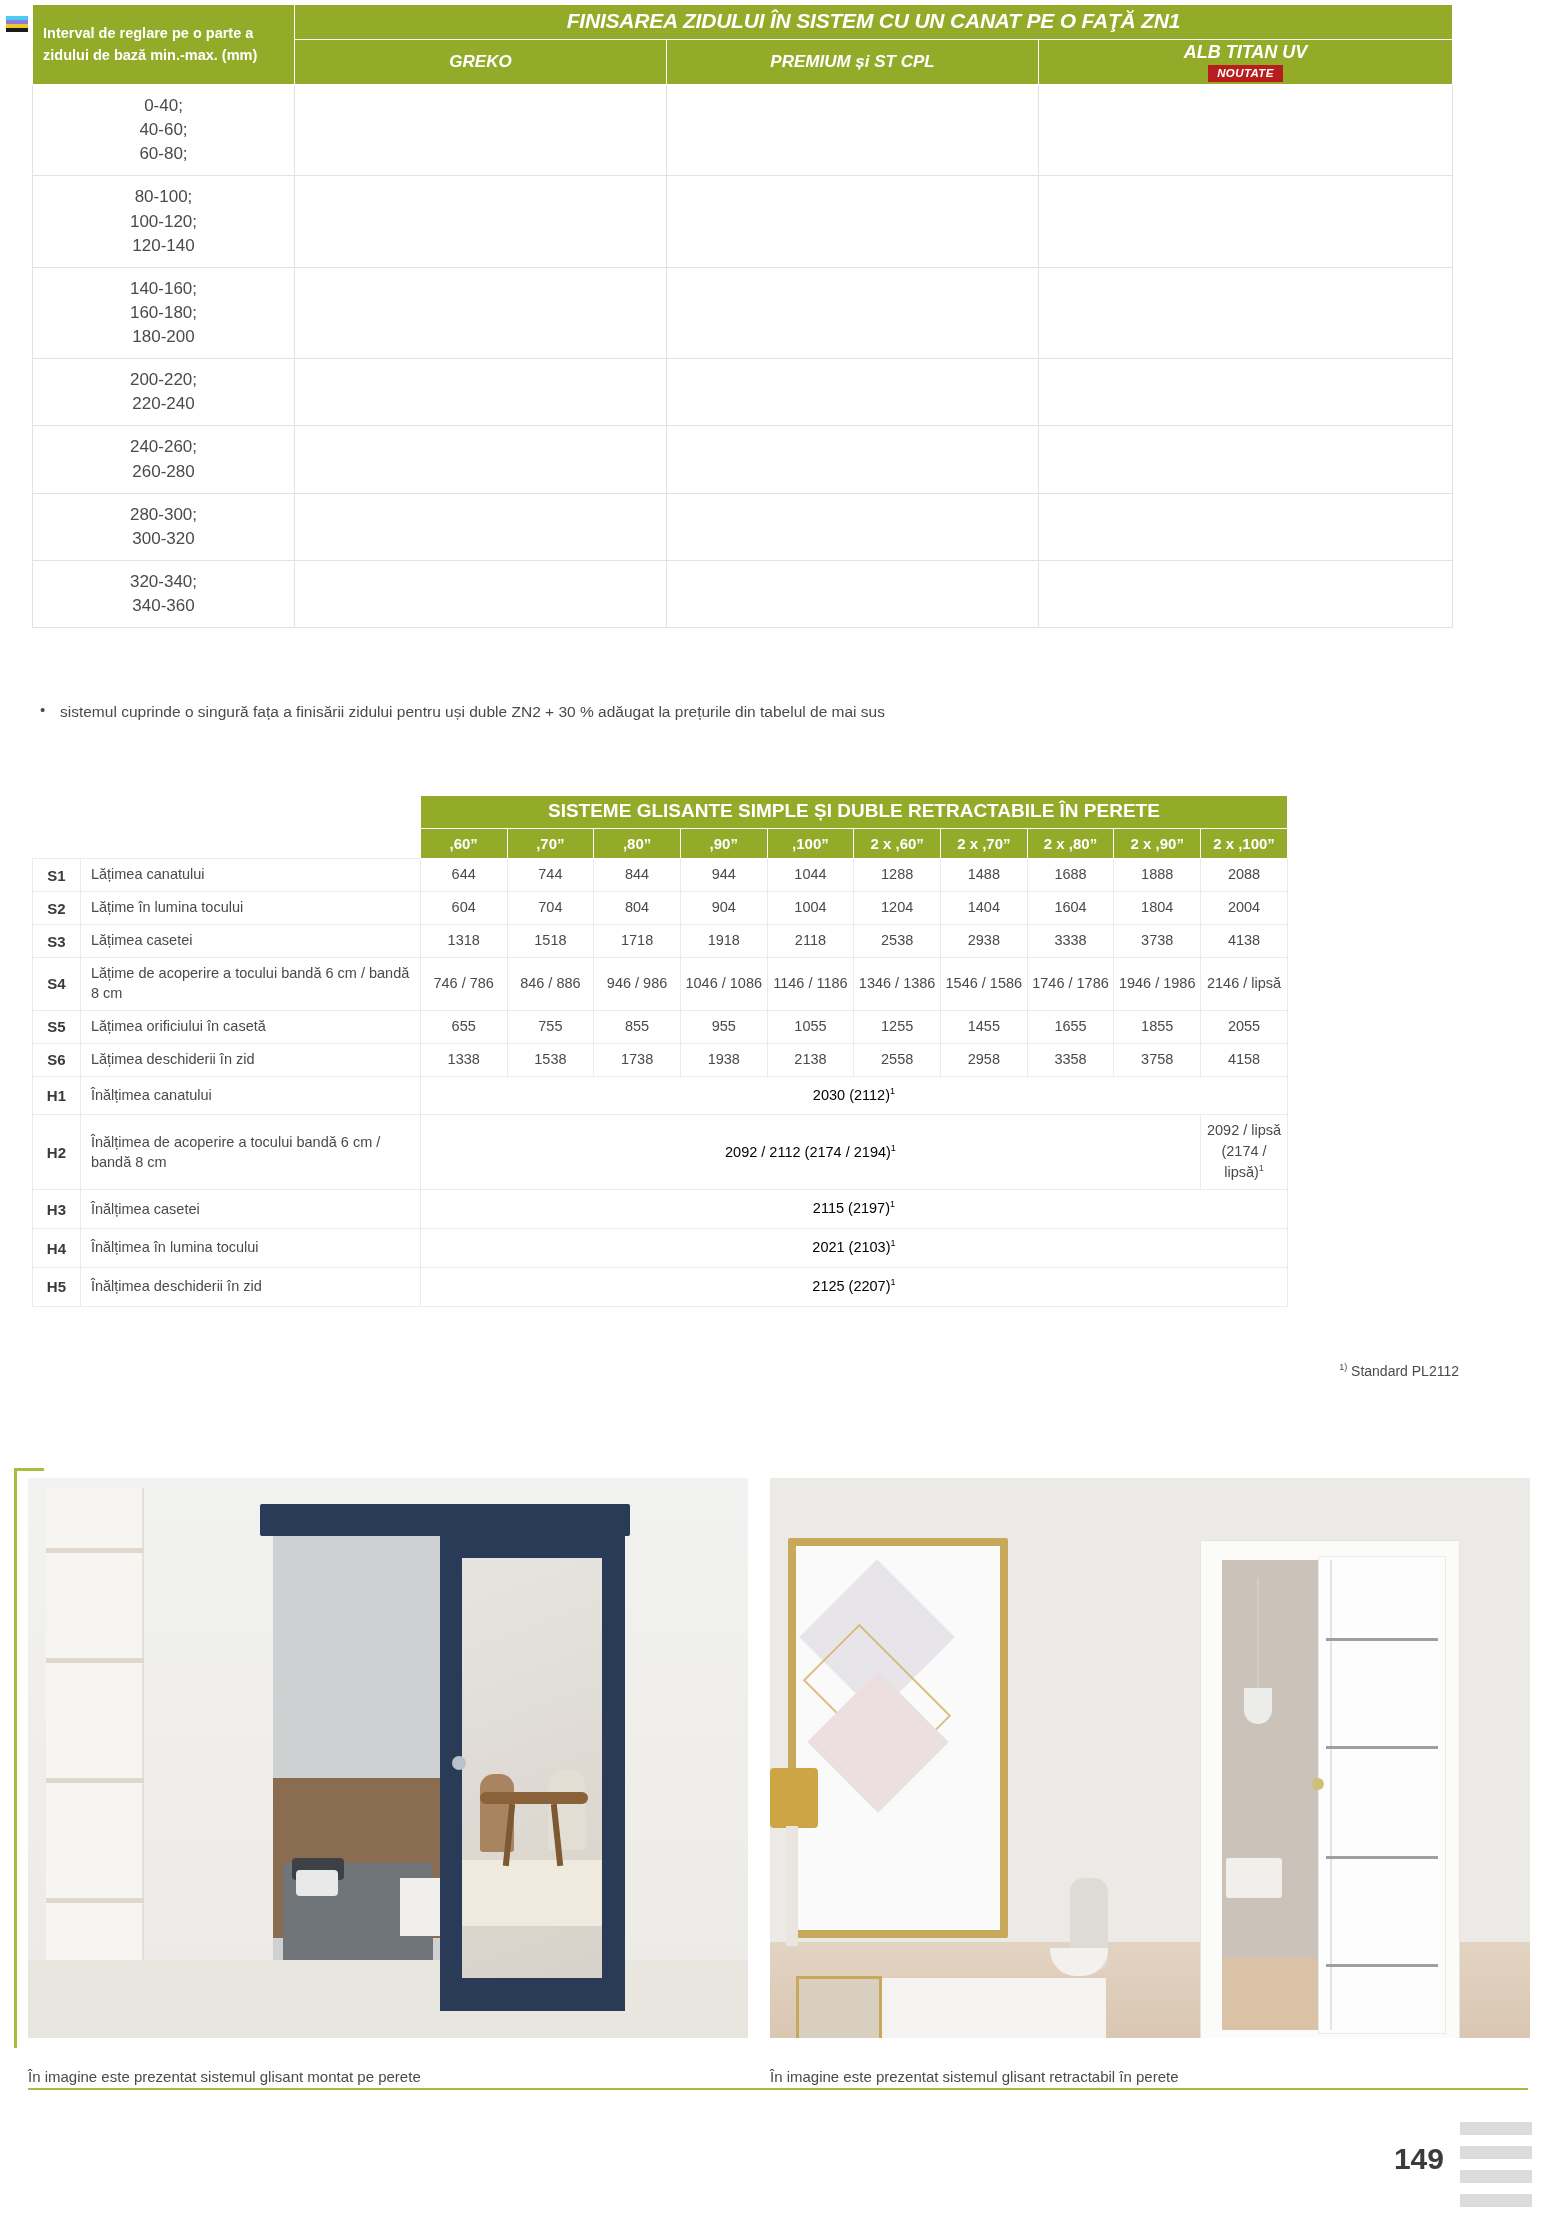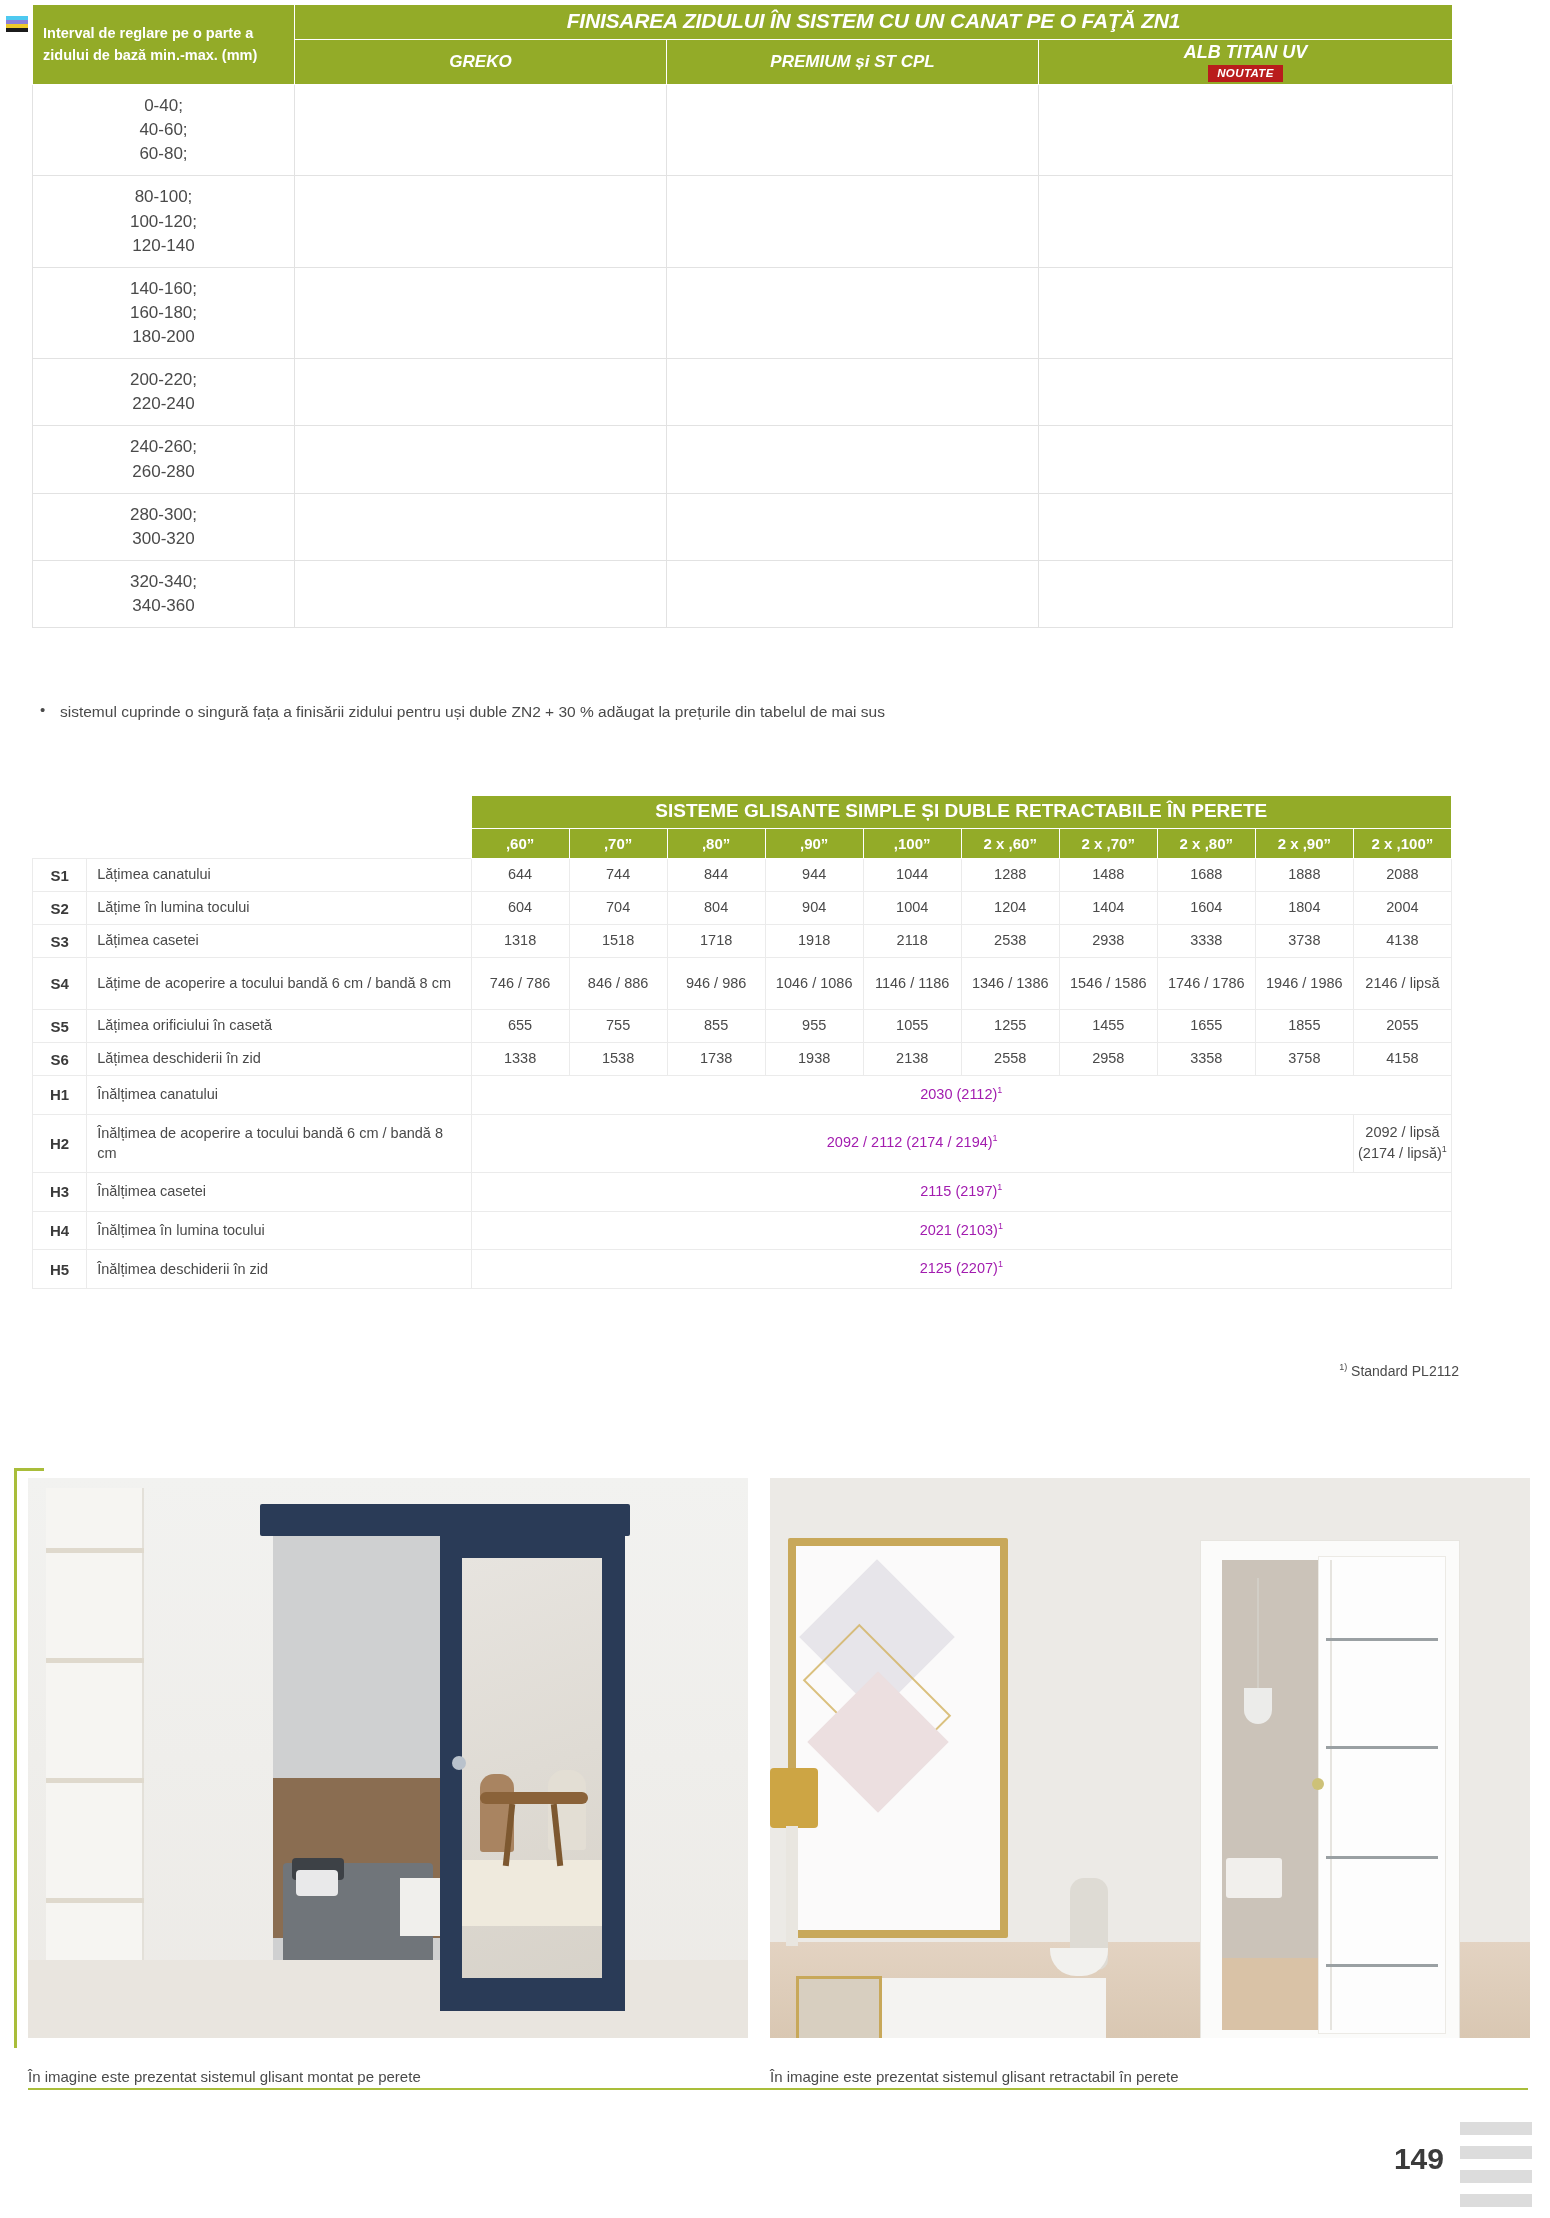--- a/index.html
+++ b/index.html
@@ -60,21 +60,21 @@
     font-size:15.5px; color:#4a4a4a; line-height:1.55;
     padding-left:28px; position:relative; margin-bottom:6px;
   }
   .bullets .b::before {
     content:"•"; position:absolute; left:8px; top:-2px;
     font-size:15px; color:#4a4a4a;
   }
 
   
   .t2 {
-    position:absolute; left:32px; top:795px; width:1420px;
+    position:absolute; left:32px; top:795px; width:1256px;
     border-collapse:collapse; table-layout:fixed;
   }
   .t2 td, .t2 th { border:1px solid #ebebeb; }
   .t2 .nb { border:none; background:transparent; }
   .t2 .g-title {
     background:#93ab28; color:#fff; border:1px solid #fff;
     font-size:19px; font-weight:bold; text-align:center;
     height:33px; padding-bottom:3px;
   }
   .t2 .g-col {
@@ -87,21 +87,21 @@
     text-align:center; width:40px; padding:5px 2px;
   }
   .t2 td.label {
     font-size:14.5px; color:#4a4a4a; text-align:left;
     padding:5px 8px 6px 10px; line-height:1.4;
   }
   .t2 td.val {
     font-size:14.5px; color:#4a4a4a; text-align:center;
     padding:5px 2px 6px 2px; line-height:1.45;
   }
-  .t2 td.wide { font-size:14.5px; color:#a21caf; text-align:center; padding:8px 3px; line-height:1.5; }
+  .t2 td.wide { font-size:14.5px; color:#000000; text-align:center; padding:8px 3px; line-height:1.5; }
   sup { font-size:9px; vertical-align:super; }
 
   .footnote {
     position:absolute; right:91px; top:1362px;
     font-size:14px; color:#4a4a4a;
   }
 
   
   .photos { position:absolute; left:0; top:1468px; width:1550px; height:620px; }
   .green-rule-left {

